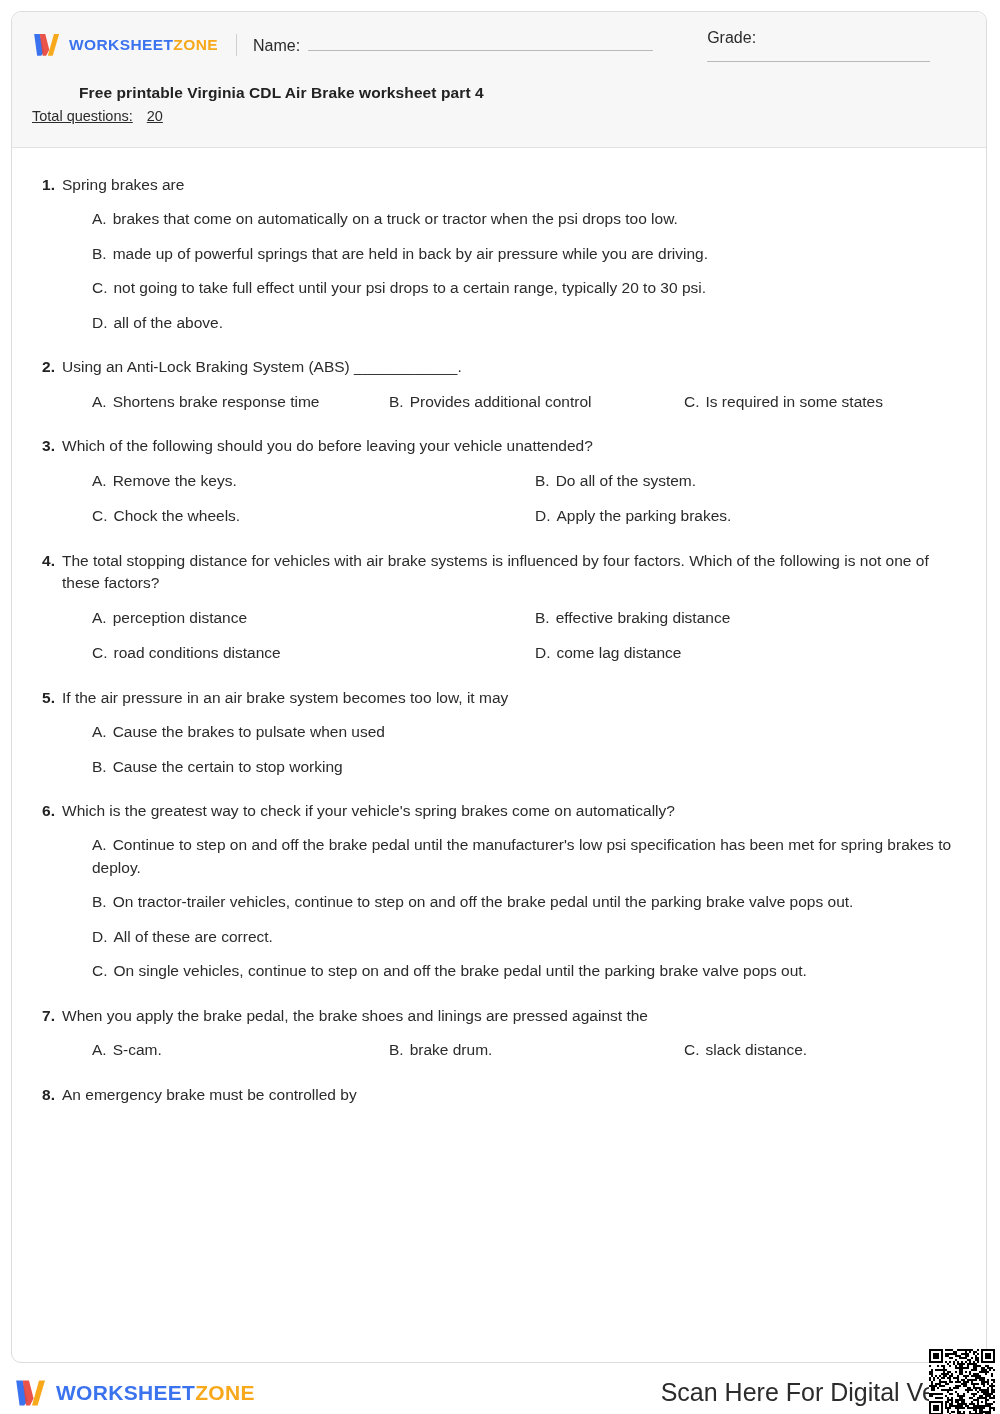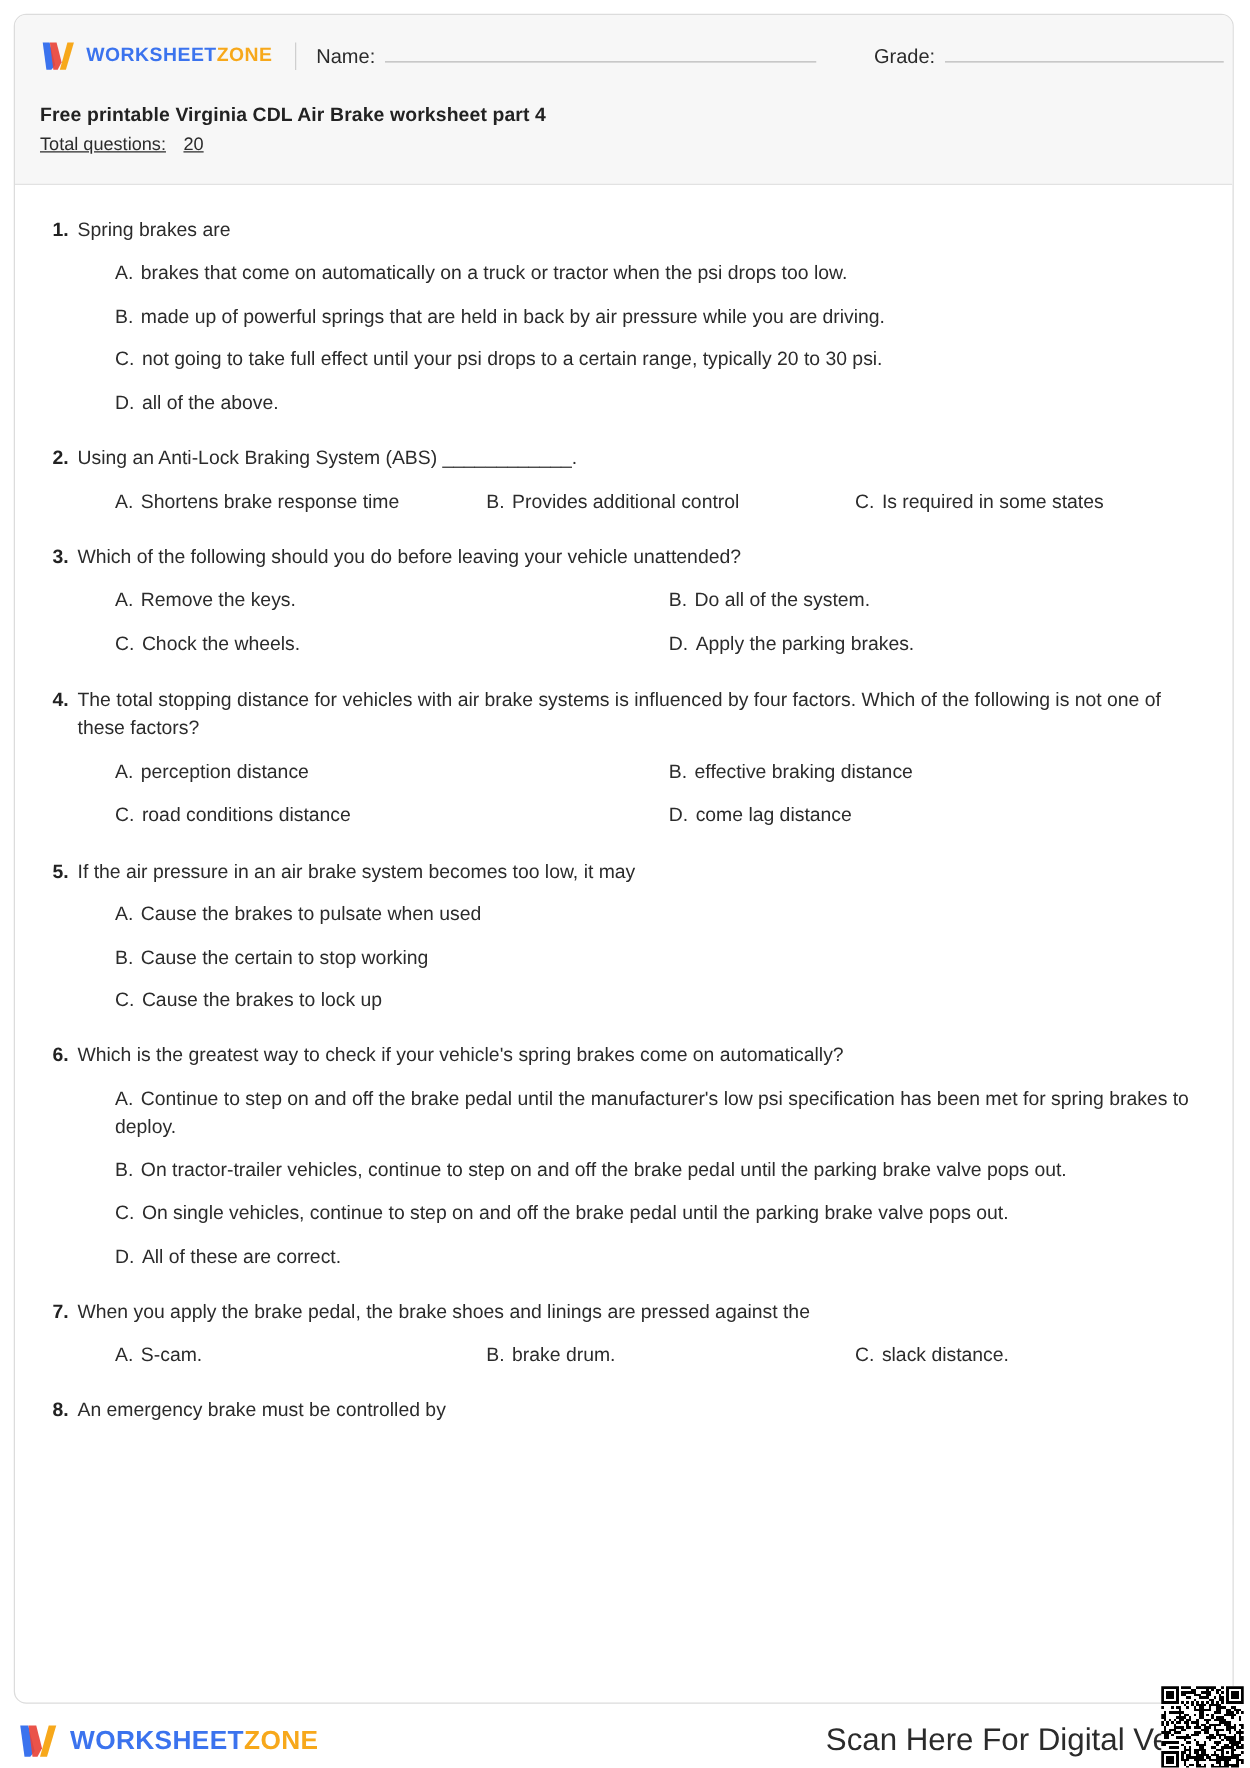--- a/index.html
+++ b/index.html
@@ -83,28 +83,29 @@
     color: #2b2b2b;
     white-space: nowrap;
   }
   .field-rule {
     border-bottom: 1px solid #b9b9b9;
     height: 14px;
     margin-left: 8px;
   }
   .rule-name { width: 345px; }
   .rule-grade { width: 223px; }
-  .field-grade { margin-left: 46px; }
+  .field-grade { margin-left: 46px; flex-direction: column; }
 
   .header-title {
     font-size: 15.5px;
     font-weight: bold;
     color: #222222;
     margin-top: 24px;
     letter-spacing: 0.1px;
+    margin-left: 47px;
   }
   .header-sub {
     font-size: 14.5px;
     color: #2b2b2b;
     margin-top: 6px;
     text-decoration: underline;
   }
   .header-sub .count { margin-left: 14px; }
 
   
@@ -333,33 +334,32 @@
         </div>
       </div>
       <div class="question">
         <div class="q-line">
           <div class="q-num">5.</div>
           <div class="q-text">If the air pressure in an air brake system becomes too low, it may</div>
         </div>
         <div class="options cols-1">
           <div class="opt"><span class="opt-letter">A.</span><span class="opt-body">Cause the brakes to pulsate when used</span></div>
           <div class="opt"><span class="opt-letter">B.</span><span class="opt-body">Cause the certain to stop working</span></div>
-          <div class="opt"><span class="opt-letter">C.</span><span class="opt-body">Cause the brakes to lock up</span></div>
         </div>
       </div>
       <div class="question">
         <div class="q-line">
           <div class="q-num">6.</div>
           <div class="q-text">Which is the greatest way to check if your vehicle's spring brakes come on automatically?</div>
         </div>
         <div class="options cols-1">
           <div class="opt"><span class="opt-letter">A.</span><span class="opt-body">Continue to step on and off the brake pedal until the manufacturer's low psi specification has been met for spring brakes to deploy.</span></div>
           <div class="opt"><span class="opt-letter">B.</span><span class="opt-body">On tractor-trailer vehicles, continue to step on and off the brake pedal until the parking brake valve pops out.</span></div>
+          <div class="opt"><span class="opt-letter">D.</span><span class="opt-body">All of these are correct.</span></div>
           <div class="opt"><span class="opt-letter">C.</span><span class="opt-body">On single vehicles, continue to step on and off the brake pedal until the parking brake valve pops out.</span></div>
-          <div class="opt"><span class="opt-letter">D.</span><span class="opt-body">All of these are correct.</span></div>
         </div>
       </div>
       <div class="question">
         <div class="q-line">
           <div class="q-num">7.</div>
           <div class="q-text">When you apply the brake pedal, the brake shoes and linings are pressed against the</div>
         </div>
         <div class="options cols-3">
           <div class="opt">
             <span class="opt-letter">A.</span>

